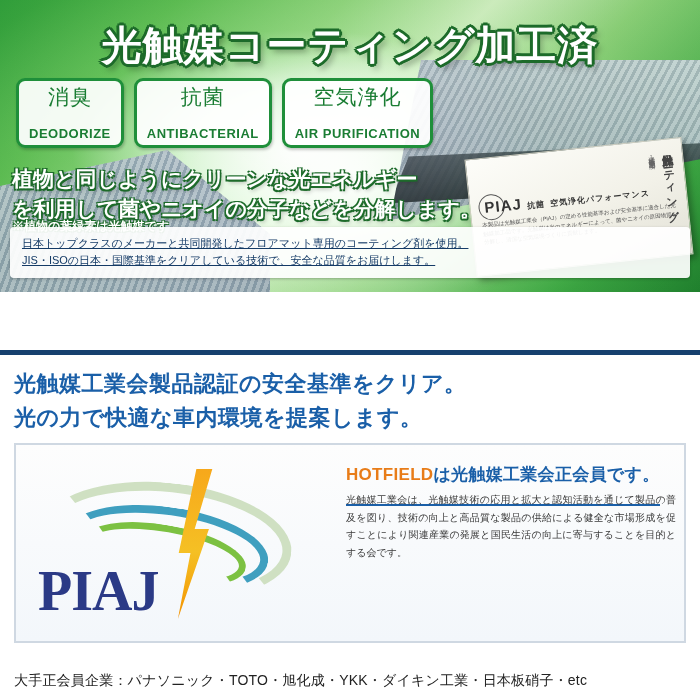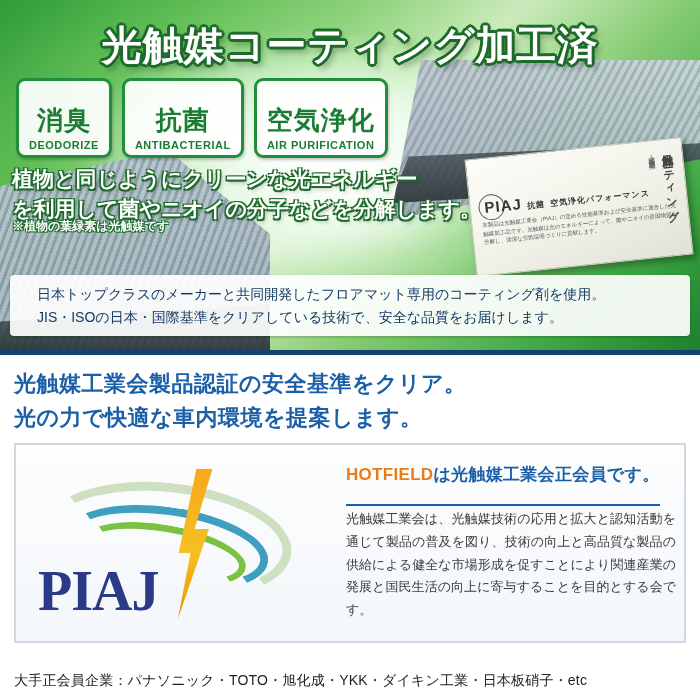--- a/index.html
+++ b/index.html
@@ -5,21 +5,21 @@
   * { box-sizing: border-box; margin: 0; padding: 0; }
   html, body {
     width: 700px; height: 700px;
     font-family: "Liberation Sans", sans-serif;
     overflow: hidden;
   }
   body { background: #ffffff; position: relative; }
 
   
   .top-panel {
-    position: absolute; left: 0; top: 0; width: 700px; height: 350px;
+    position: absolute; left: 0; top: 0; width: 700px; height: 292px;
     overflow: hidden;
     background:
       radial-gradient(ellipse 380px 200px at 300px 150px, rgba(255,255,255,0.95) 0%, rgba(235,255,235,0.75) 30%, rgba(150,225,140,0.25) 60%, rgba(60,170,60,0.08) 100%),
       linear-gradient(135deg, #2f9c3a 0%, #55b64a 18%, #8fd07a 35%, #d9f0c8 50%, #8fd07a 65%, #3ea744 85%, #1d7c2c 100%);
   }
   .top-panel .glow-burst {
     position: absolute; left: 140px; top: 30px; width: 420px; height: 300px;
     background: radial-gradient(ellipse at center, rgba(255,255,255,0.85) 0%, rgba(255,255,255,0.35) 35%, rgba(255,255,255,0) 70%);
     pointer-events: none;
   }
@@ -66,22 +66,22 @@
   .badges { position: absolute; left: 16px; top: 78px; display: flex; gap: 10px; }
   .badge {
     background: rgba(255,255,255,0.93);
     border: 3px solid #1f8f3a;
     border-radius: 9px;
     padding: 5px 10px 4px;
     text-align: center;
     min-width: 76px;
     box-shadow: 1px 2px 3px rgba(0,0,0,0.22);
   }
-  .badge .jp { font-size: 26px; font-weight: bold; color: #1a7d33; line-height: 1.05; letter-spacing: 1px; margin-top: 21px; }
-  .badge .en { font-size: 11px; font-weight: bold; color: #1a7d33; letter-spacing: 0.5px; margin-top: 5px; }
+  .badge .jp { font-size: 21px; font-weight: normal; color: #1a7d33; line-height: 1.05; letter-spacing: 1px; }
+  .badge .en { font-size: 13px; font-weight: bold; color: #1a7d33; letter-spacing: 0.5px; margin-top: 18px; }
   .badge.wide { min-width: 128px; }
 
   
   .lead {
     position: absolute; left: 12px; top: 148px; width: 470px;
     font-size: 21px; font-weight: bold; color: #ffffff; line-height: 1.45;
     text-shadow: 1.5px 1.5px 0 #1d6b2a, -1.5px 1.5px 0 #1d6b2a, 1.5px -1.5px 0 #1d6b2a, -1.5px -1.5px 0 #1d6b2a, 2px 3px 4px rgba(0,0,0,0.3);
     margin-top: 16px;
   }
   .lead-note {
@@ -107,23 +107,24 @@
     position: absolute; left: 10px; top: 62px; width: 195px; height: 48px;
     font-size: 5.5px; color: #555; line-height: 1.55;
   }
   .card-photo .mark { position: absolute; left: 8px; top: 36px; width: 26px; height: 26px; border-radius: 50%; border: 1.5px solid #555; }
 
   
   .info-strip {
     position: absolute; left: 10px; bottom: 14px; width: 680px;
     background: rgba(255,255,255,0.92);
     border-radius: 4px;
-    padding: 8px 27px;
-    font-size: 14px; color: #143a66; line-height: 1.6;
+    padding: 8px 12px;
+    font-size: 11px; color: #143a66; line-height: 1.6;
     box-shadow: 0 1px 3px rgba(0,0,0,0.25);
+    text-decoration: underline;
   }
 
   
   .divider { position: absolute; left: 0; top: 350px; width: 700px; height: 5px; background: #16406e; }
 
   
   .bottom-panel { position: absolute; left: 0; top: 355px; width: 700px; height: 345px; background: #ffffff; }
   .sub-head {
     position: absolute; left: 14px; top: 12px; width: 670px;
     font-size: 22px; font-weight: bold; color: #1a5fa8; line-height: 1.55;
@@ -167,22 +168,22 @@
     font-size: 56px; font-weight: bold; color: #2b3a86; letter-spacing: -1px;
     font-family: "Liberation Serif", serif;
   }
   .member-line {
     position: absolute; left: 330px; top: 18px; width: 330px;
     font-size: 17px; font-weight: bold; color: #1a5fa8; letter-spacing: 0.3px;
   }
   .member-line .hf { color: #e87c18; }
   .member-line .ul { display: inline-block; border-bottom: 2px solid #1a5fa8; padding-bottom: 18px; }
   .member-body {
-    position: absolute; left: 330px; top: 63px; width: 330px;
-    font-size: 13px; color: #3a3a3a; line-height: 1.75; text-align: justify;
+    position: absolute; left: 330px; top: 46px; width: 330px;
+    font-size: 10px; color: #3a3a3a; line-height: 1.75; text-align: justify;
   }
   .footer-note {
     position: absolute; left: 14px; bottom: 10px; width: 672px;
     font-size: 14px; color: #222; letter-spacing: 0.2px;
   }
 </style>
 </head>
 <body>
 
 <div class="top-panel">

